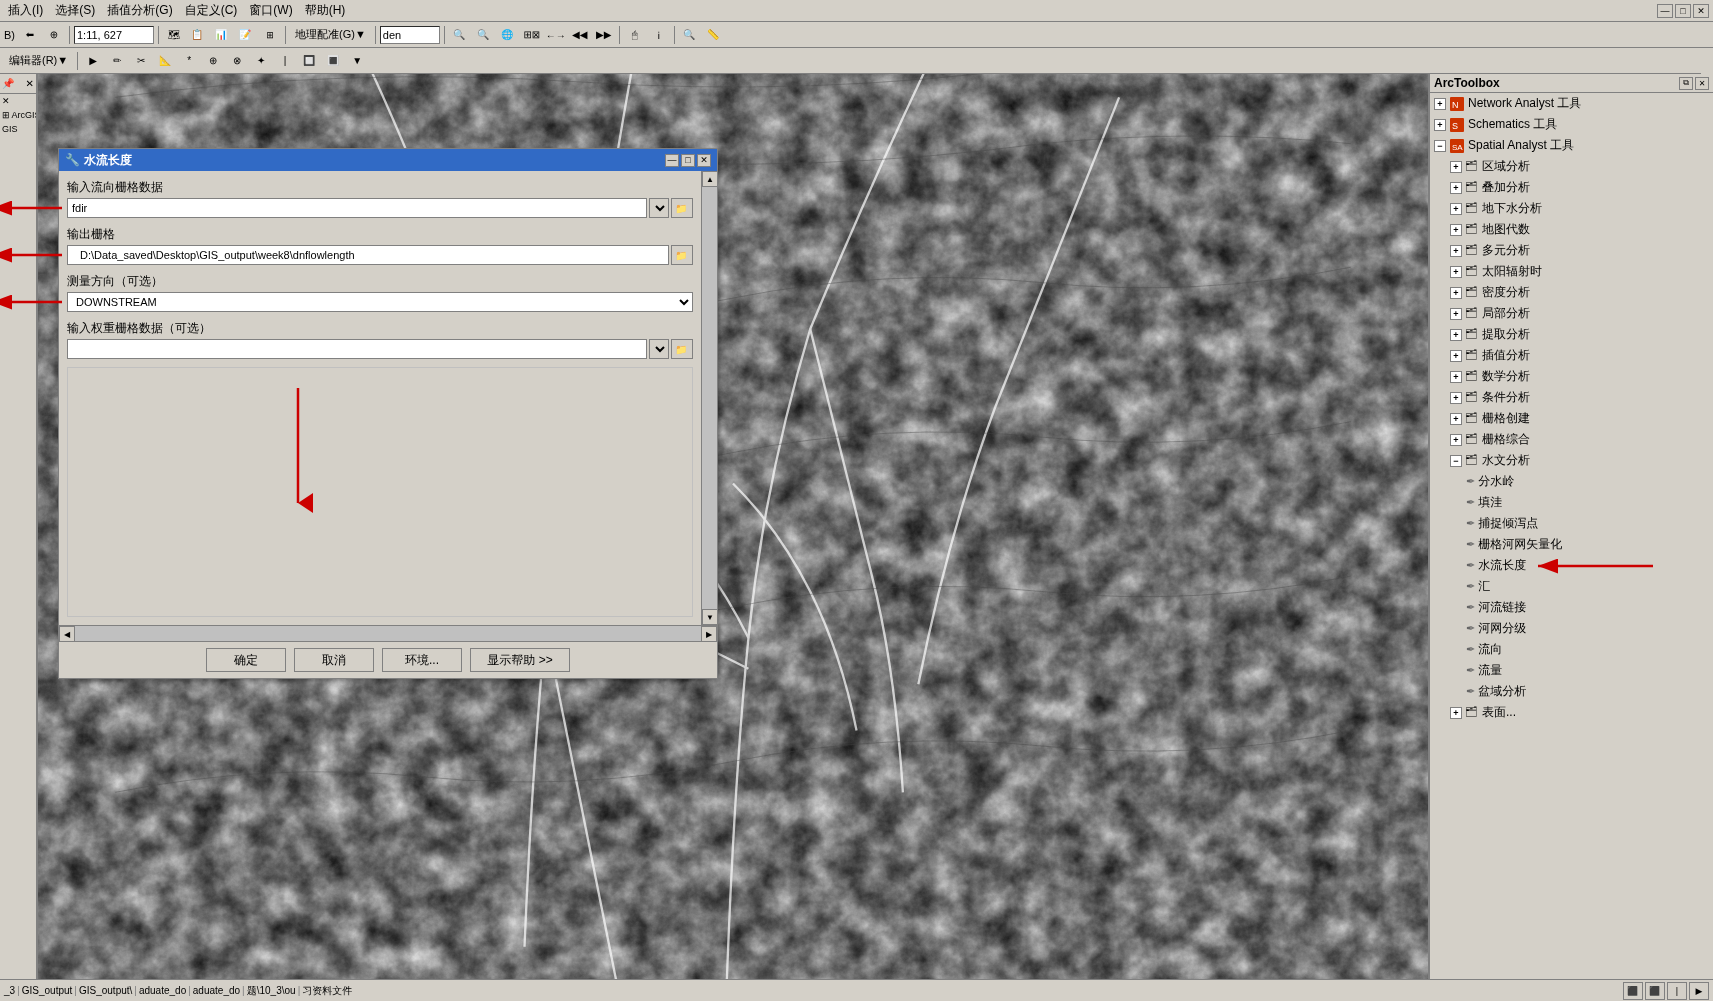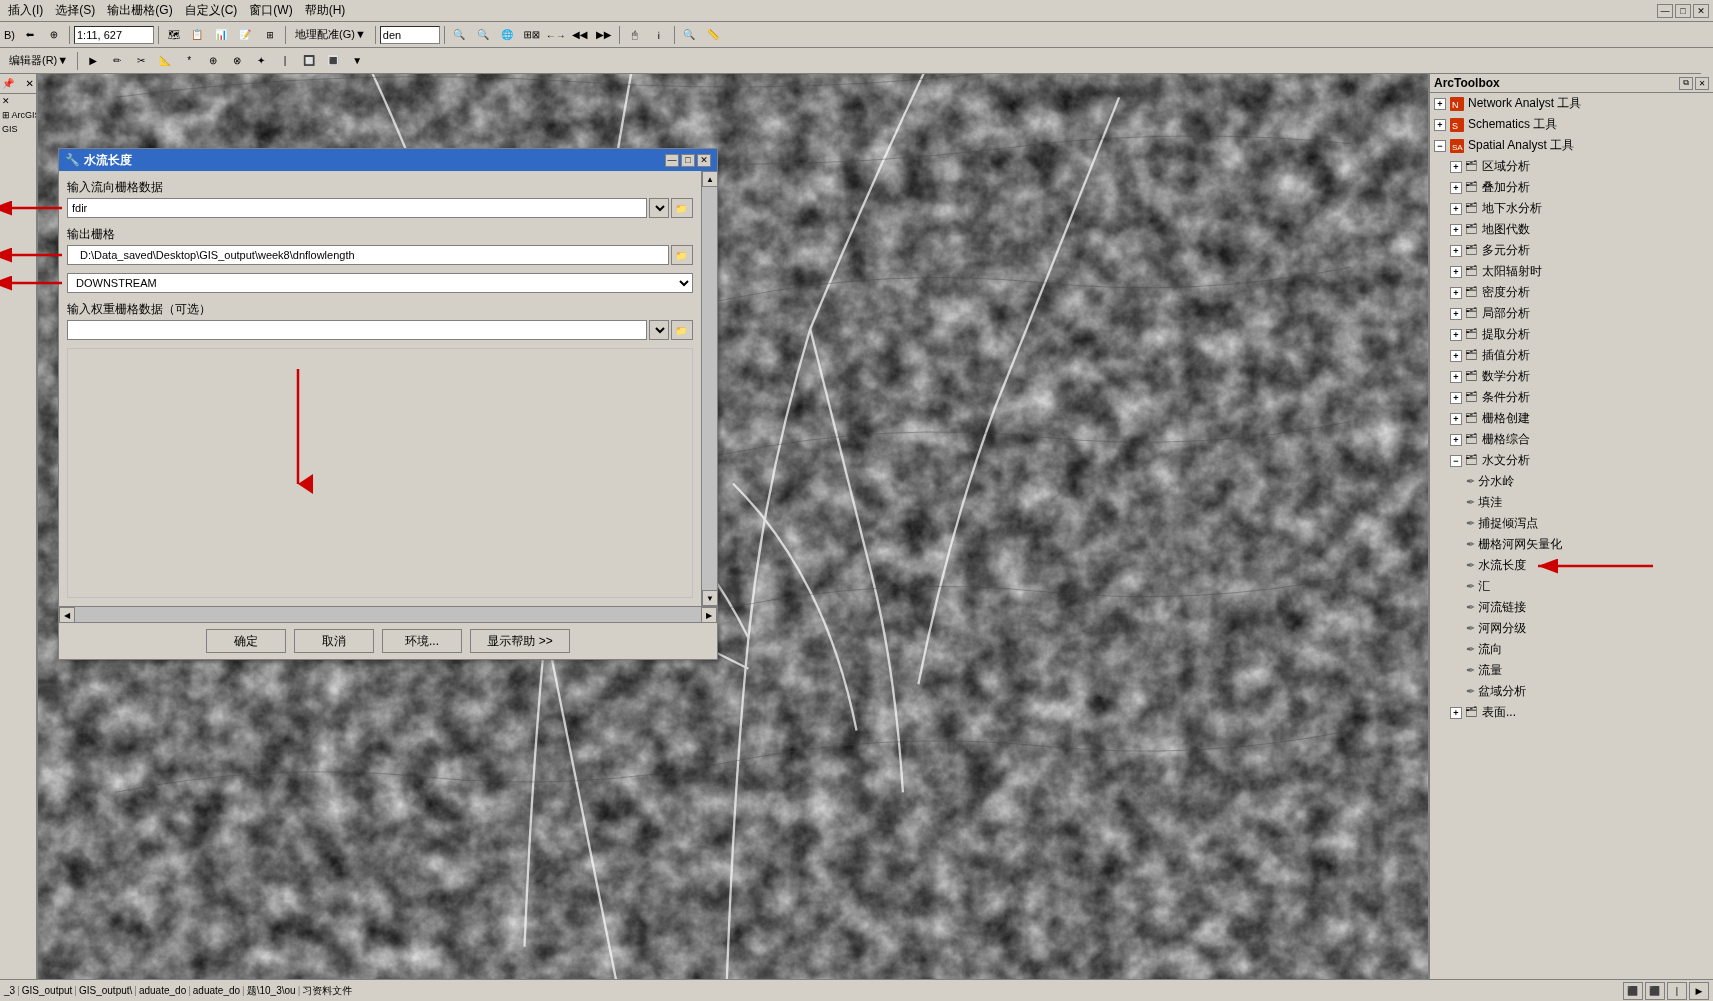--- a/index.html
+++ b/index.html
@@ -23,21 +23,21 @@
     ::-webkit-scrollbar-track { background: #c0c0c0; }
     ::-webkit-scrollbar-thumb { background: #d4d0c8; border: 1px solid #808080; }
 
   </style>
 </head>
 <body>
 
 <div style="position:absolute;top:0;left:0;right:0;height:22px;background:#d4d0c8;border-bottom:1px solid #808080;display:flex;align-items:center;padding:0 4px;gap:4px;">
   <span class="menu-item" style="font-size:12px;padding:2px 4px;cursor:pointer;">插入(I)</span>
   <span class="menu-item" style="font-size:12px;padding:2px 4px;cursor:pointer;">选择(S)</span>
-  <span class="menu-item" style="font-size:12px;padding:2px 4px;cursor:pointer;">输出栅格(G)</span>
+  <span class="menu-item" style="font-size:12px;padding:2px 4px;cursor:pointer;">插值分析(G)</span>
   <span class="menu-item" style="font-size:12px;padding:0 4px;cursor:pointer;">自定义(C)</span>
   <span class="menu-item" style="font-size:12px;padding:2px 4px;cursor:pointer;">窗口(W)</span>
   <span class="menu-item" style="font-size:12px;padding:2px 4px;cursor:pointer;">帮助(H)</span>
   <div style="flex:1;"></div>
   <div style="display:flex;gap:2px;">
     <button style="width:16px;height:14px;background:#d4d0c8;border:1px solid #808080;font-size:9px;cursor:pointer;">—</button>
     <button style="width:16px;height:14px;background:#d4d0c8;border:1px solid #808080;font-size:9px;cursor:pointer;">□</button>
     <button style="width:16px;height:14px;background:#d4d0c8;border:1px solid #808080;font-size:9px;cursor:pointer;">✕</button>
   </div>
 </div>
@@ -415,20 +415,21 @@
         <svg style="position:absolute;left:-80px;top:0px;width:80px;height:20px;overflow:visible;" viewBox="0 0 80 20">
           <defs>
             <marker id="ah4" markerWidth="8" markerHeight="6" refX="8" refY="3" orient="auto">
               <polygon points="0 0, 8 3, 0 6" fill="#cc0000"></polygon>
             </marker>
           </defs>
           <line x1="75" y1="10" x2="5" y2="10" stroke="#cc0000" stroke-width="2.5" marker-end="url(#ah4)"></line>
         </svg>
       </div>
 
+      <div style="font-size:12px;margin-bottom:2px;">测量方向（可选）</div>
       <div style="display:flex;align-items:center;gap:2px;margin-bottom:8px;position:relative;">
         <select style="flex:1;height:20px;border:1px solid #808080;background:white;font-size:11px;padding:0 4px;cursor:pointer;">
           <option>DOWNSTREAM</option>
           <option>UPSTREAM</option>
         </select>
 
         <svg style="position:absolute;left:-80px;top:0px;width:80px;height:20px;overflow:visible;" viewBox="0 0 80 20">
           <defs>
             <marker id="ah5" markerWidth="8" markerHeight="6" refX="8" refY="3" orient="auto">
               <polygon points="0 0, 8 3, 0 6" fill="#cc0000"></polygon>

